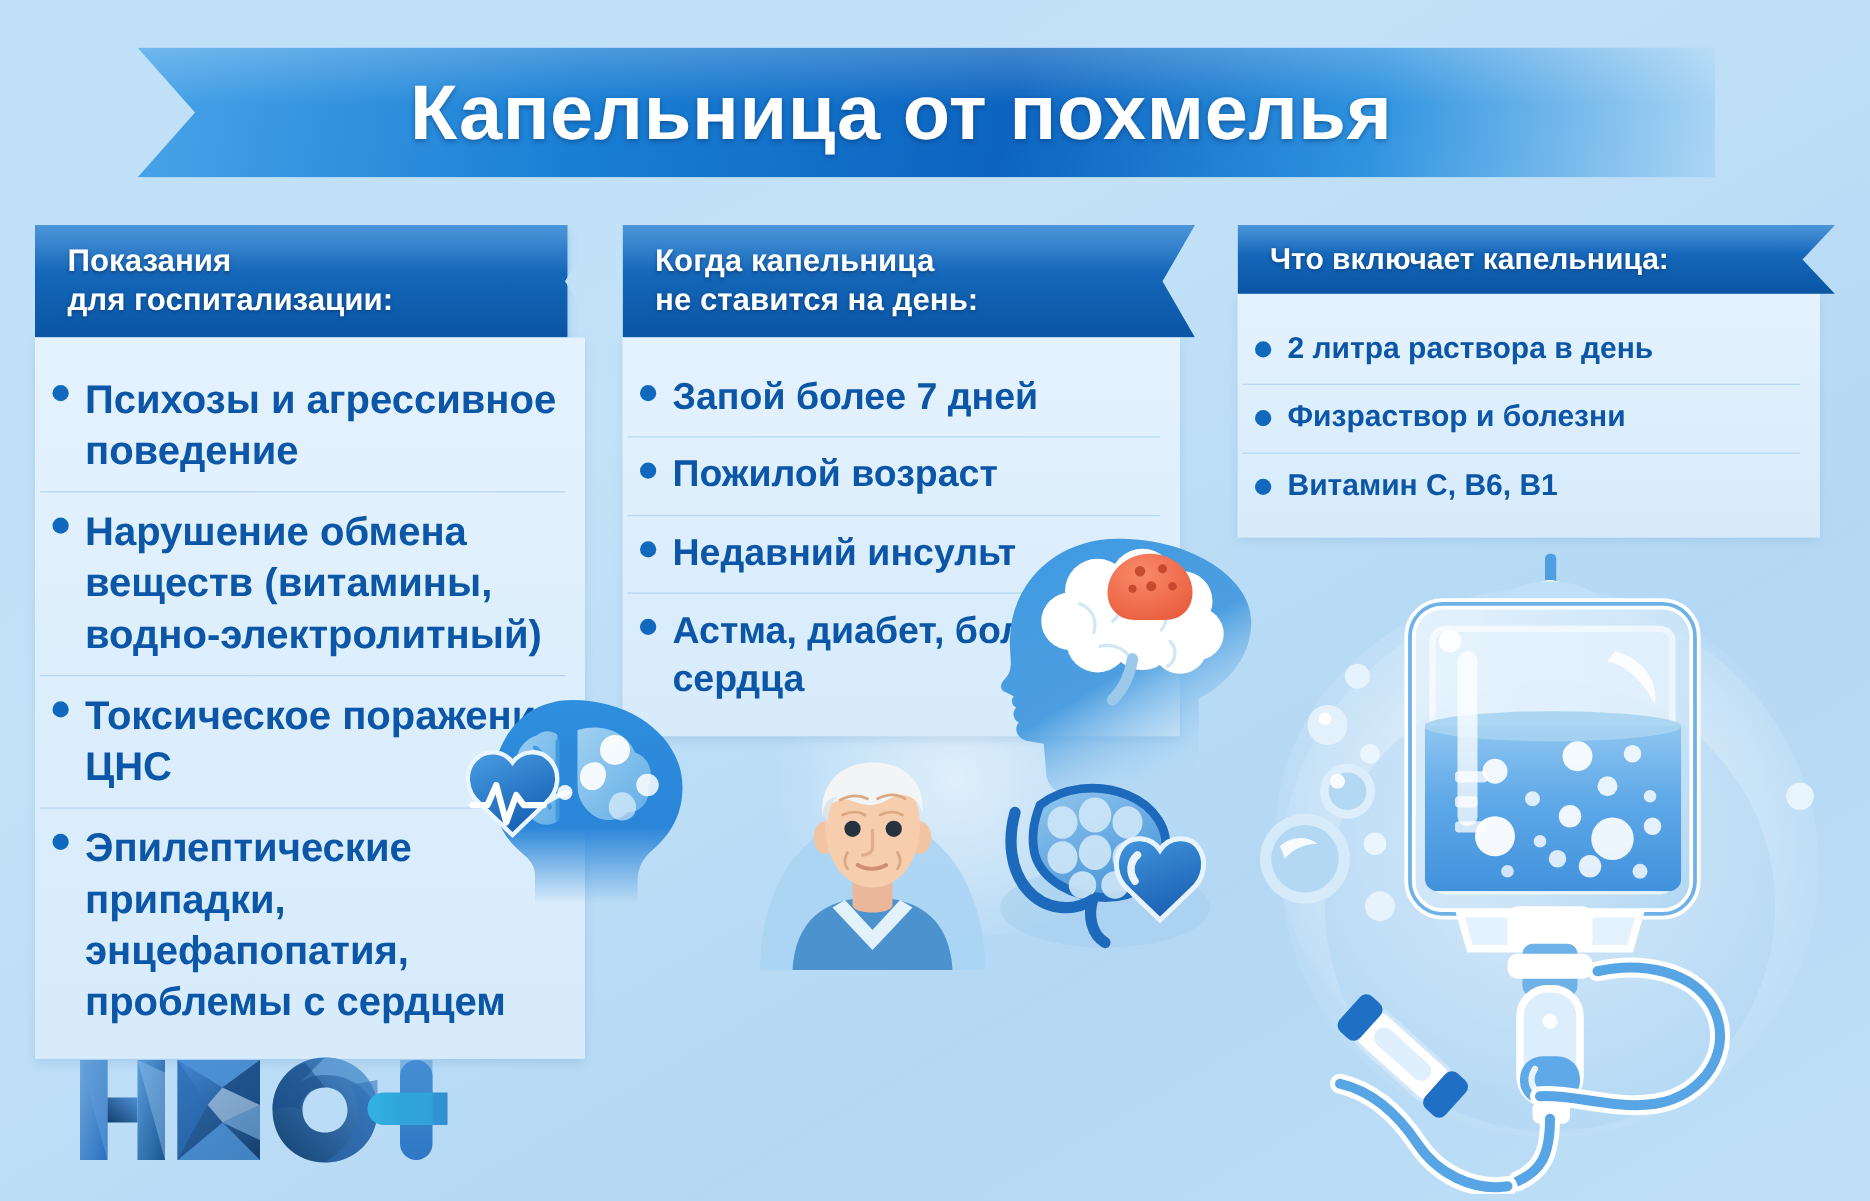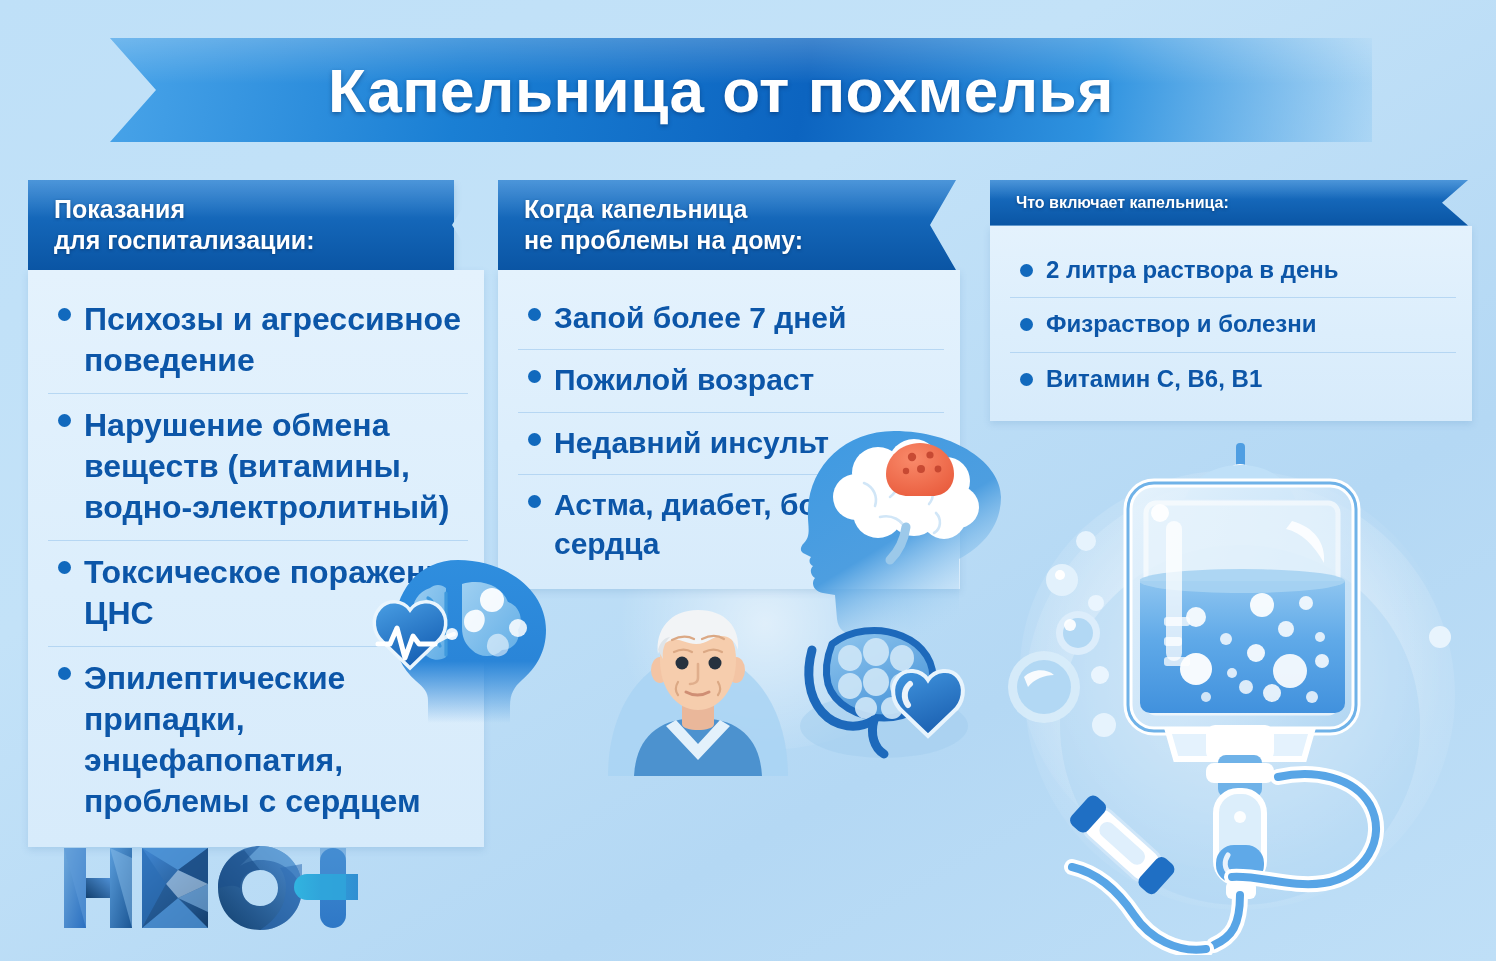--- a/index.html
+++ b/index.html
@@ -50,33 +50,33 @@
     padding:14px 18px 15px 26px;font-size:25px;
     text-shadow:0 1px 3px rgba(0,35,80,.5);
     box-shadow:0 4px 7px rgba(60,120,180,.25);
   }
   #col-1 .col-head{width:426px;box-sizing:border-box;
     -webkit-clip-path:polygon(0 0,452px 0,424px 50%,452px 100%,0 100%);
     clip-path:polygon(0 0,452px 0,424px 50%,452px 100%,0 100%);}
   #col-2 .col-head{width:458px;box-sizing:border-box;
     -webkit-clip-path:polygon(0 0,458px 0,432px 50%,458px 100%,0 100%);
     clip-path:polygon(0 0,458px 0,432px 50%,458px 100%,0 100%);}
-  #col-3 .col-head{width:478px;box-sizing:border-box;font-size:16px;padding-top:13px;padding-bottom:13px;
+  #col-3 .col-head{width:478px;box-sizing:border-box;font-size:24px;padding-top:13px;padding-bottom:13px;
     -webkit-clip-path:polygon(0 0,478px 0,452px 50%,478px 100%,0 100%);
     clip-path:polygon(0 0,478px 0,452px 50%,478px 100%,0 100%);}
   .col-head .hl{
     position:absolute;left:0;right:0;top:0;height:42%;
     background:linear-gradient(180deg,rgba(255,255,255,.16),rgba(255,255,255,0));
   }
   .col-head-line{display:block;position:relative;z-index:2;}
 
   .col-body{
     background:linear-gradient(180deg,#e4f2fd 0%,#dceefc 55%,#d7ebfb 100%);
     box-shadow:0 3px 7px rgba(70,130,185,.18);
-    padding:18px 16px 14px 20px;
+    padding:18px 16px 14px 4px;
   }
   #col-1 .col-body{width:420px;min-height:372px;box-sizing:content-box;}
   #col-2 .col-body{width:426px;min-height:262px;box-sizing:content-box;}
   #col-3 .col-body{width:446px;min-height:140px;box-sizing:content-box;}
 
   .bullet-item{
     display:flex;align-items:flex-start;gap:13px;
     padding:11px 4px 12px 10px;
     border-bottom:1px solid rgba(150,195,235,.55);
   }
@@ -137,21 +137,21 @@
       <span class="dot"></span>
       <span class="bullet-text">Эпилептические припадки, энцефапопатия, проблемы с сердцем</span>
     </div>
   </div>
 </div>
 
 <div class="column" id="col-2">
   <div class="col-head">
     <span class="hl"></span>
     <span class="col-head-line">Когда капельница</span>
-    <span class="col-head-line">не проблемы на дому:</span>
+    <span class="col-head-line">не ставится на день:</span>
   </div>
   <div class="col-body">
     <div class="bullet-item">
       <span class="dot"></span>
       <span class="bullet-text">Запой более 7 дней</span>
     </div>
     <div class="bullet-item">
       <span class="dot"></span>
       <span class="bullet-text">Пожилой возраст</span>
     </div>

